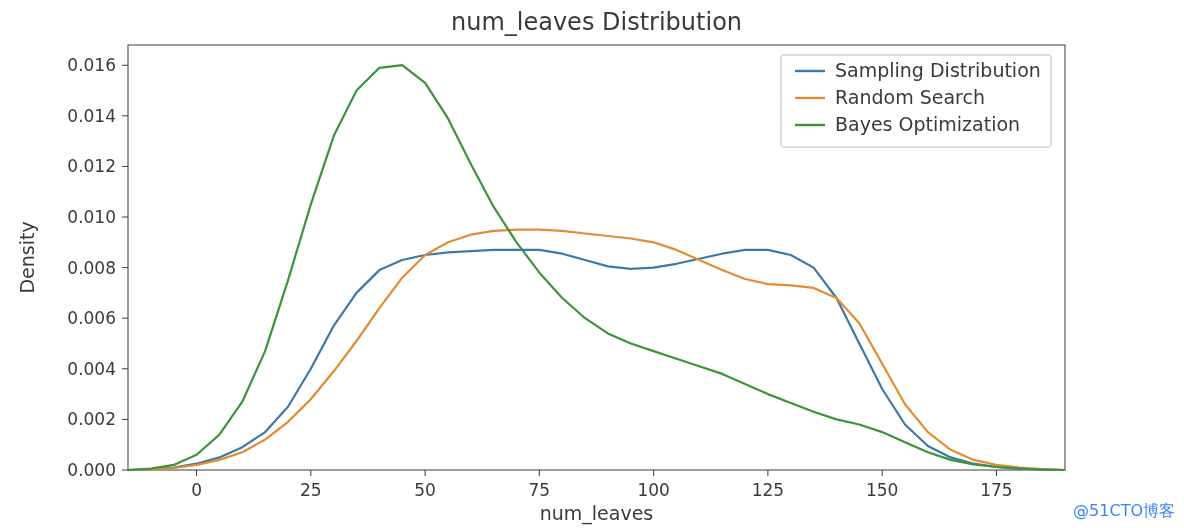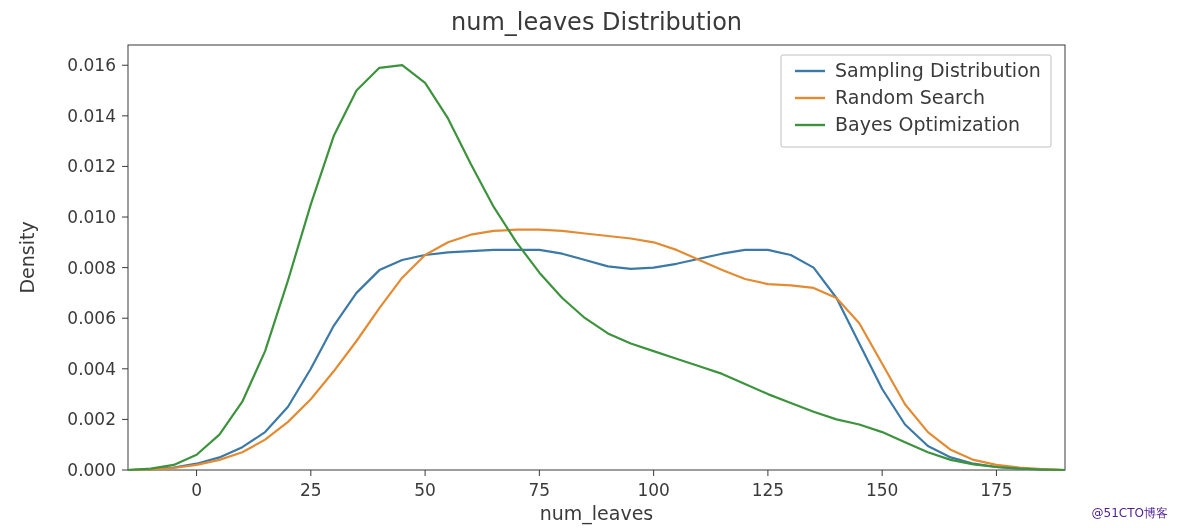--- a/index.html
+++ b/index.html
@@ -3,21 +3,21 @@
 <meta charset="utf-8">
 <style>
   html,body{margin:0;padding:0;background:#fff;font-family:"DejaVu Sans","Segoe UI",Arial,sans-serif;color:#3a3a3a}
   .wrap{position:relative;width:1184px;height:528px}
   svg{display:block}
   .axis-label{font-size:19px;fill:#3a3a3a}
   .tick-label{font-size:17px;fill:#3a3a3a}
   .title{font-size:24px;fill:#3a3a3a}
   .legend-box{fill:#fff;stroke:#bfbfbf;stroke-width:1}
   .legend-text{font-size:19px;fill:#3a3a3a}
-  .watermark{position:absolute;right:16px;bottom:6px;color:#4c1d95;font-size:12px;pointer-events:none}
+  .watermark{position:absolute;right:9px;bottom:6px;color:#3b82f6;font-size:16px;pointer-events:none}
 </style>
 </head>
 <body>
 
 <div class="wrap">
 <svg id="chart" width="1184" height="528" viewBox="0 0 1184 528">
       <rect x="128" y="45" width="937" height="425" fill="none" stroke="#3a3a3a" stroke-width="1"></rect>
       <line x1="196.5609756097561" y1="470" x2="196.5609756097561" y2="476" stroke="#3a3a3a"></line>
       <text x="196.5609756097561" y="496" text-anchor="middle" class="tick-label">0</text>
       <line x1="310.82926829268297" y1="470" x2="310.82926829268297" y2="476" stroke="#3a3a3a"></line>

